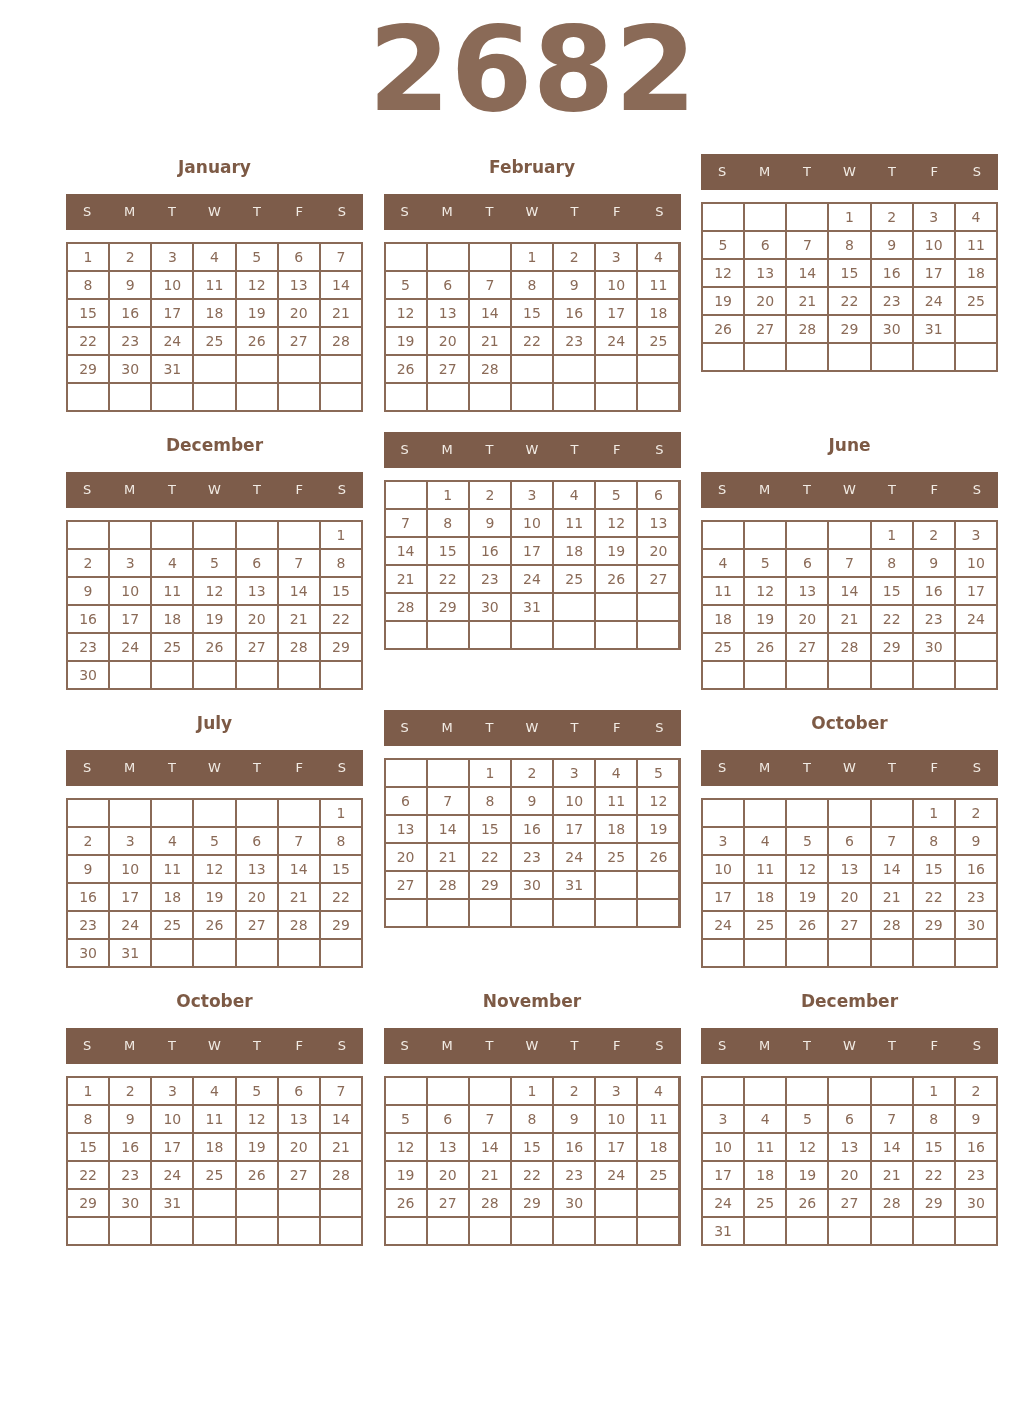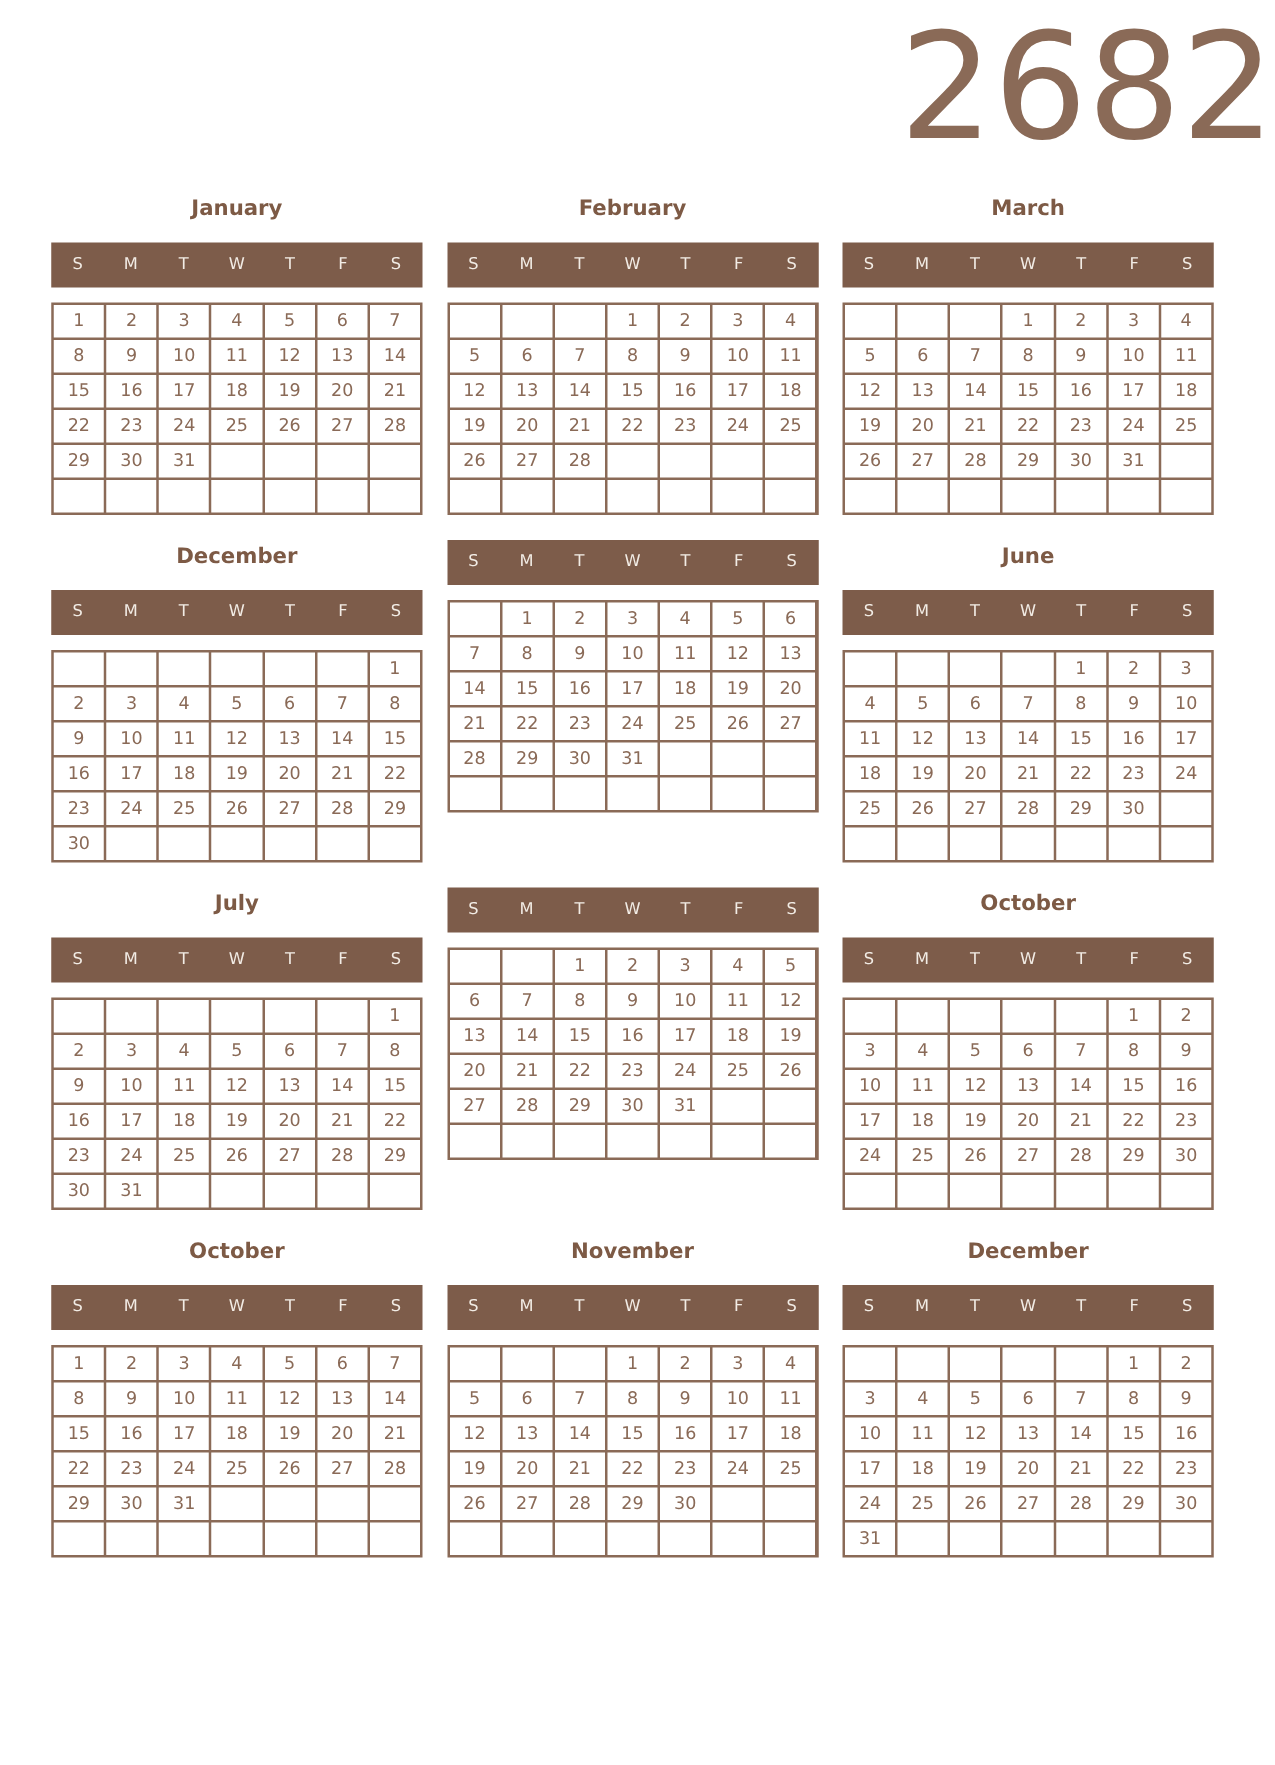--- a/index.html
+++ b/index.html
@@ -9,34 +9,35 @@
     font-family: "DejaVu Sans", "Liberation Sans", sans-serif;
   }
   .page {
     position: relative;
     width: 1020px;
     height: 1412px;
     background: #ffffff;
     overflow: hidden;
   }
   .year-title {
-    text-align: right;
+    text-align: center;
     font-size: 118px;
-    font-weight: 400;
+    font-weight: 700;
     line-height: 1.05;
     padding-top: 8px;
     color: var(--year-color, #8a6a57);
     margin-left: 45px;
   }
   .months-grid {
     display: grid;
     grid-template-columns: repeat(3, 297px);
     justify-content: space-between;
     row-gap: 20px;
-    padding: 22px 49px 0 41px;
+    padding: 22px 22px 0 41px;
+    margin-left: 25px;
   }
   .month {
     width: 297px;
   }
   .month-title {
     text-align: center;
     font-size: 17px;
     font-weight: 700;
     line-height: 26px;
     margin-bottom: 14px;
@@ -185,21 +186,20 @@
           <div class="day"></div>
           <div class="day"></div>
           <div class="day"></div>
           <div class="day"></div>
           <div class="day"></div>
           <div class="day"></div>
           <div class="day"></div>
         </div>
       </div>
       <div class="month">
-        <div class="month-title">March</div>
         <div class="weekday-bar">
           <div class="wd">S</div>
           <div class="wd">M</div>
           <div class="wd">T</div>
           <div class="wd">W</div>
           <div class="wd">T</div>
           <div class="wd">F</div>
           <div class="wd">S</div>
         </div>
         <div class="day-grid">

